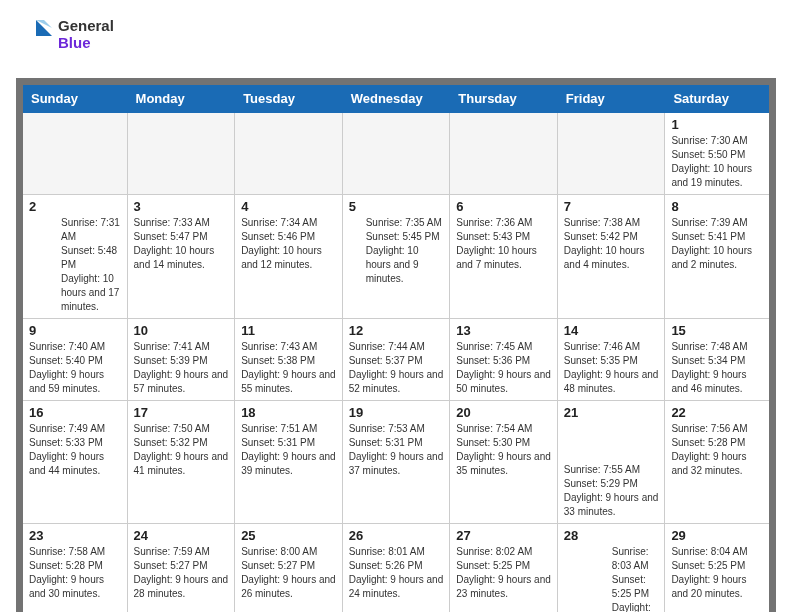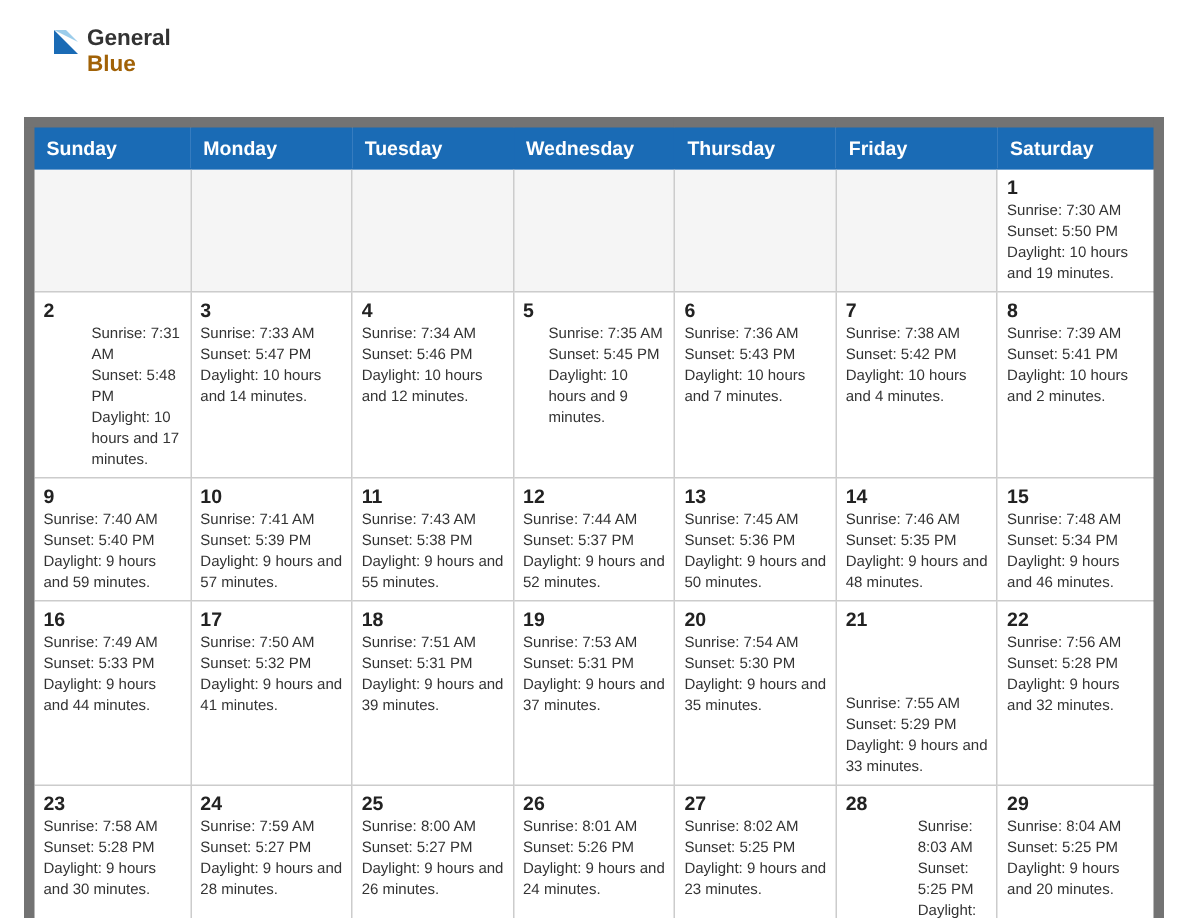--- a/index.html
+++ b/index.html
@@ -81,21 +81,21 @@
 
 <div class="header">
   <div class="logo">
     <div style="display:flex;align-items:center;gap:6px;">
       <svg width="36" height="36" viewBox="0 0 36 36">
         <polygon points="20,4 36,20 20,20" fill="#1a6bb5"></polygon>
         <polygon points="20,4 28,4 36,12" fill="#5aabde" opacity="0.6"></polygon>
       </svg>
       <div style="line-height:1.15;">
         <div style="font-size:15px;font-weight:bold;color:#333;">General</div>
-        <div style="font-size:15px;font-weight:bold;color:#a16207;">Blue</div>
+        <div style="font-size:15px;font-weight:bold;color:#6d28d9;">Blue</div>
       </div>
     </div>
   </div>
   <div class="title-block">
     <div class="month-title"></div>
     <div class="location-title"></div>
   </div>
 </div>
 
 <table class="calendar">

